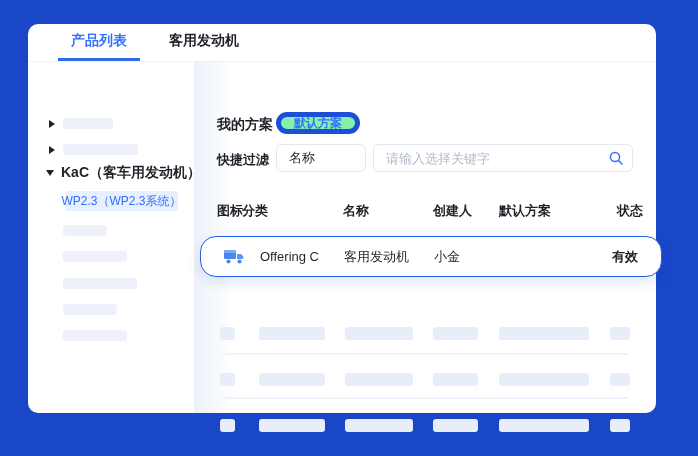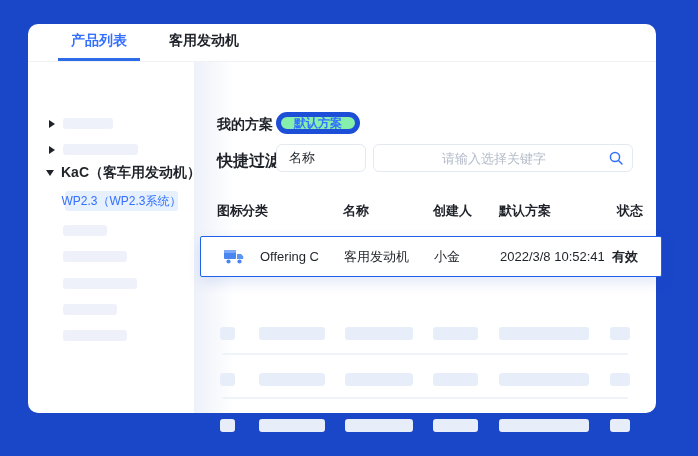--- a/index.html
+++ b/index.html
@@ -50,43 +50,42 @@
   }
   .skel { background:#eef1f9; border-radius:3px; height:11px; position:absolute; left:35px; }
   
   .main { position:absolute; left:167px; top:38px; right:0; bottom:0; }
   .plan-label { position:absolute; left:22px; top:54px; font-size:14px; font-weight:600; color:#1f2329; }
   .plan-btn {
     position:absolute; left:81px; top:50px; height:22px; padding:0 13px;
     border:5px solid #1d4ed8; border-radius:11px; background:#86efac;
     color:#3370ff; font-size:12px; font-weight:600; display:flex; align-items:center; cursor:pointer;
   }
-  .filter-label { position:absolute; left:22px; top:89px; font-size:16px; font-weight:600; color:#1f2329; }
+  .filter-label { position:absolute; left:22px; top:89px; font-size:13px; font-weight:600; color:#1f2329; }
   .field-box {
     position:absolute; left:81px; top:82px; width:90px; height:28px;
     border:1px solid #e4e8f0; border-radius:6px; background:#fff;
     font-size:13px; color:#1f2329; display:flex; align-items:center; padding-left:12px; cursor:pointer;
   }
   .search-box { position:absolute; left:178px; top:82px; width:260px; height:28px; }
   .search-input {
     width:100%; height:100%; border:1px solid #e4e8f0; border-radius:6px;
     font-size:13px; color:#1f2329; padding:0 30px 0 12px; outline:none;
     font-family:"Liberation Sans","DejaVu Sans",sans-serif;
-    text-align:center;
   }
   .search-input::placeholder { color:#b4bcc9; }
   .search-icon { position:absolute; right:9px; top:6px; width:16px; height:16px; cursor:pointer; }
   
   .th { position:absolute; top:140px; font-size:13px; font-weight:600; color:#1f2329; }
   .th1{left:22px} .th2{left:47px} .th3{left:148px} .th4{left:238px} .th5{left:304px} .th6{left:422px}
   .tskel { position:absolute; height:13px; background:#e8eef9; border-radius:3px; }
   .sep { position:absolute; left:27px; right:28px; height:2px; background:#eef2f9; border-radius:1px; }
   .hl-row {
     position:absolute; left:5px; top:174px; width:462px; height:41px;
-    background:#fff; border:1.5px solid #2160e8; border-radius:2px;
+    background:#fff; border:1.5px solid #2160e8; border-radius:16px;
     box-shadow:0 5px 14px rgba(26,70,200,0.13);
     display:flex; align-items:center; cursor:pointer; z-index:2;
   }
   .hl-cell { position:absolute; font-size:13px; color:#1f2329; white-space:nowrap; }
   .truck { position:absolute; left:22px; top:11px; }
 </style>
 </head>
 <body>
 
 <div class="card">
@@ -153,21 +152,20 @@
       <svg class="truck" width="22" height="18" viewBox="0 0 22 18">
         <rect x="1" y="2" width="12" height="9" rx="1" fill="#4a86f0"></rect>
         <rect x="1" y="2" width="12" height="3" rx="1" fill="#7fa9f5"></rect>
         <path d="M14 6 h4.2 l2 2.6 v2.4 h-6.2 z" fill="#5d95f2"></path>
         <circle cx="5.5" cy="13.5" r="2.1" fill="#4a86f0"></circle>
         <circle cx="16.5" cy="13.5" r="2.1" fill="#4a86f0"></circle>
       </svg>
       <span class="hl-cell" style="left:59px;">Offering C</span>
       <span class="hl-cell" style="left:143px;">客用发动机</span>
       <span class="hl-cell" style="left:233px;">小金</span>
-      <span class="hl-cell" style="left:299px;">2022/3/8 10:52:41</span>
       <span class="hl-cell" style="left:411px;font-weight:bold;">有效</span>
     </div>
 
     <div>
       <div class="tskel" style="left:25px;  top:265px; width:15px;"></div>
       <div class="tskel" style="left:64px;  top:265px; width:66px;"></div>
       <div class="tskel" style="left:150px; top:265px; width:68px;"></div>
       <div class="tskel" style="left:238px; top:265px; width:45px;"></div>
       <div class="tskel" style="left:304px; top:265px; width:90px;"></div>
       <div class="tskel" style="left:415px; top:265px; width:20px;"></div>

